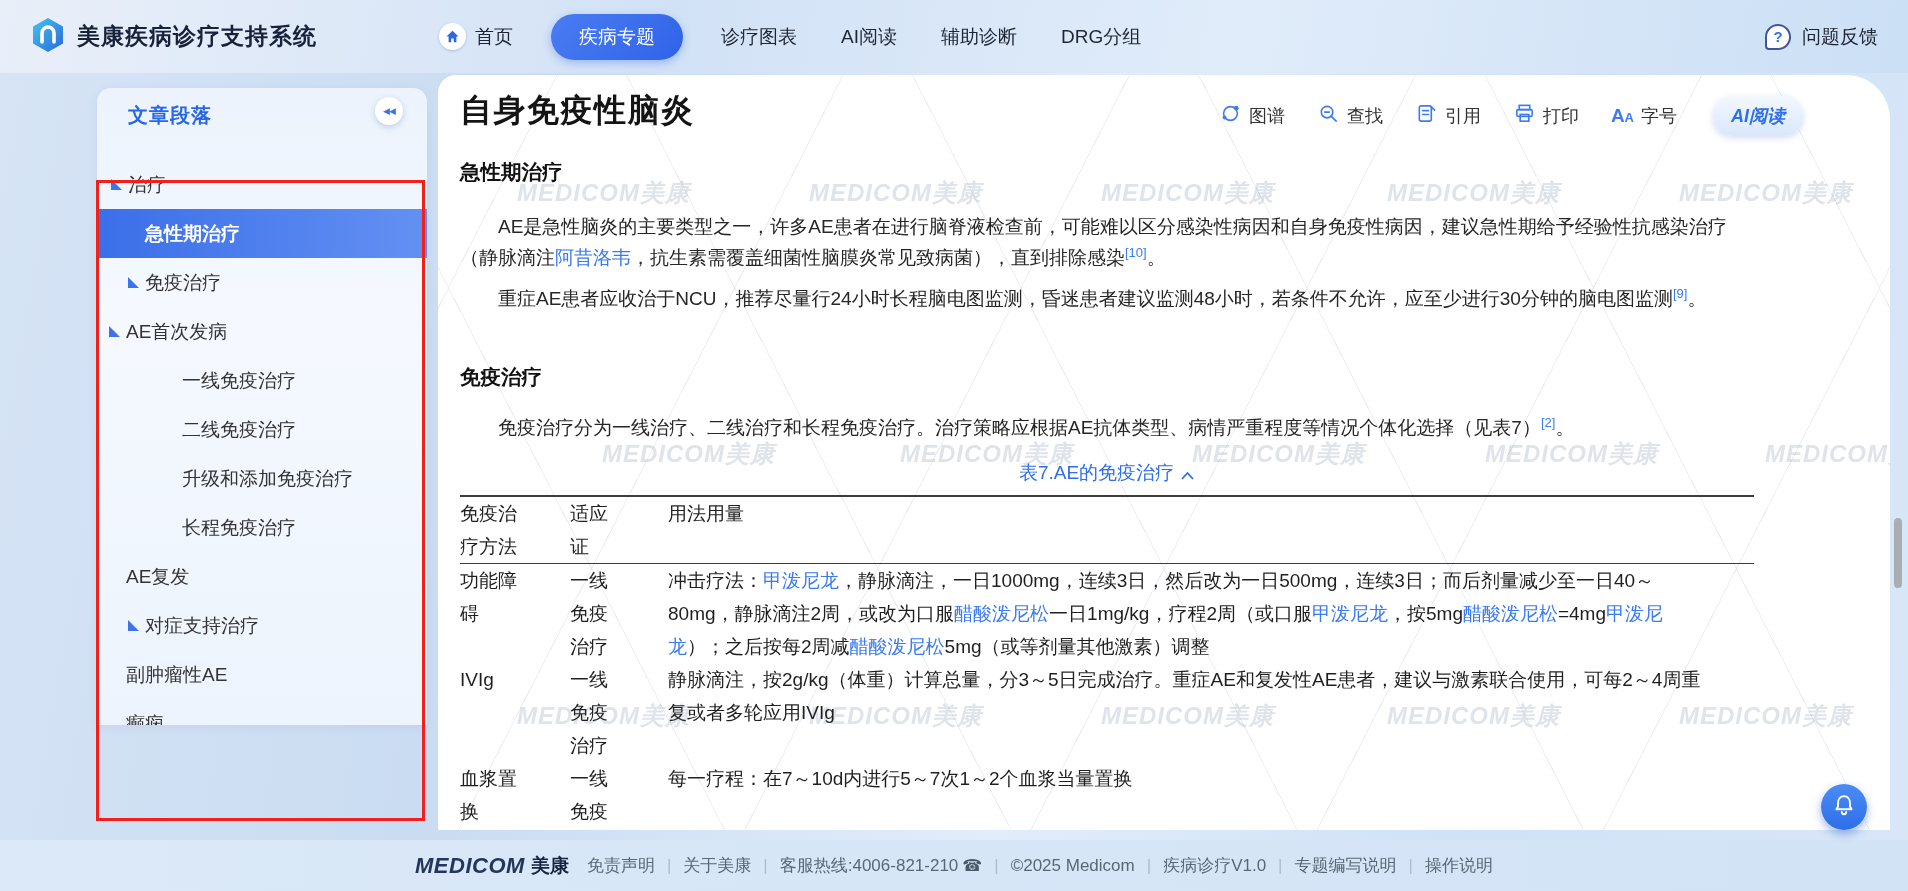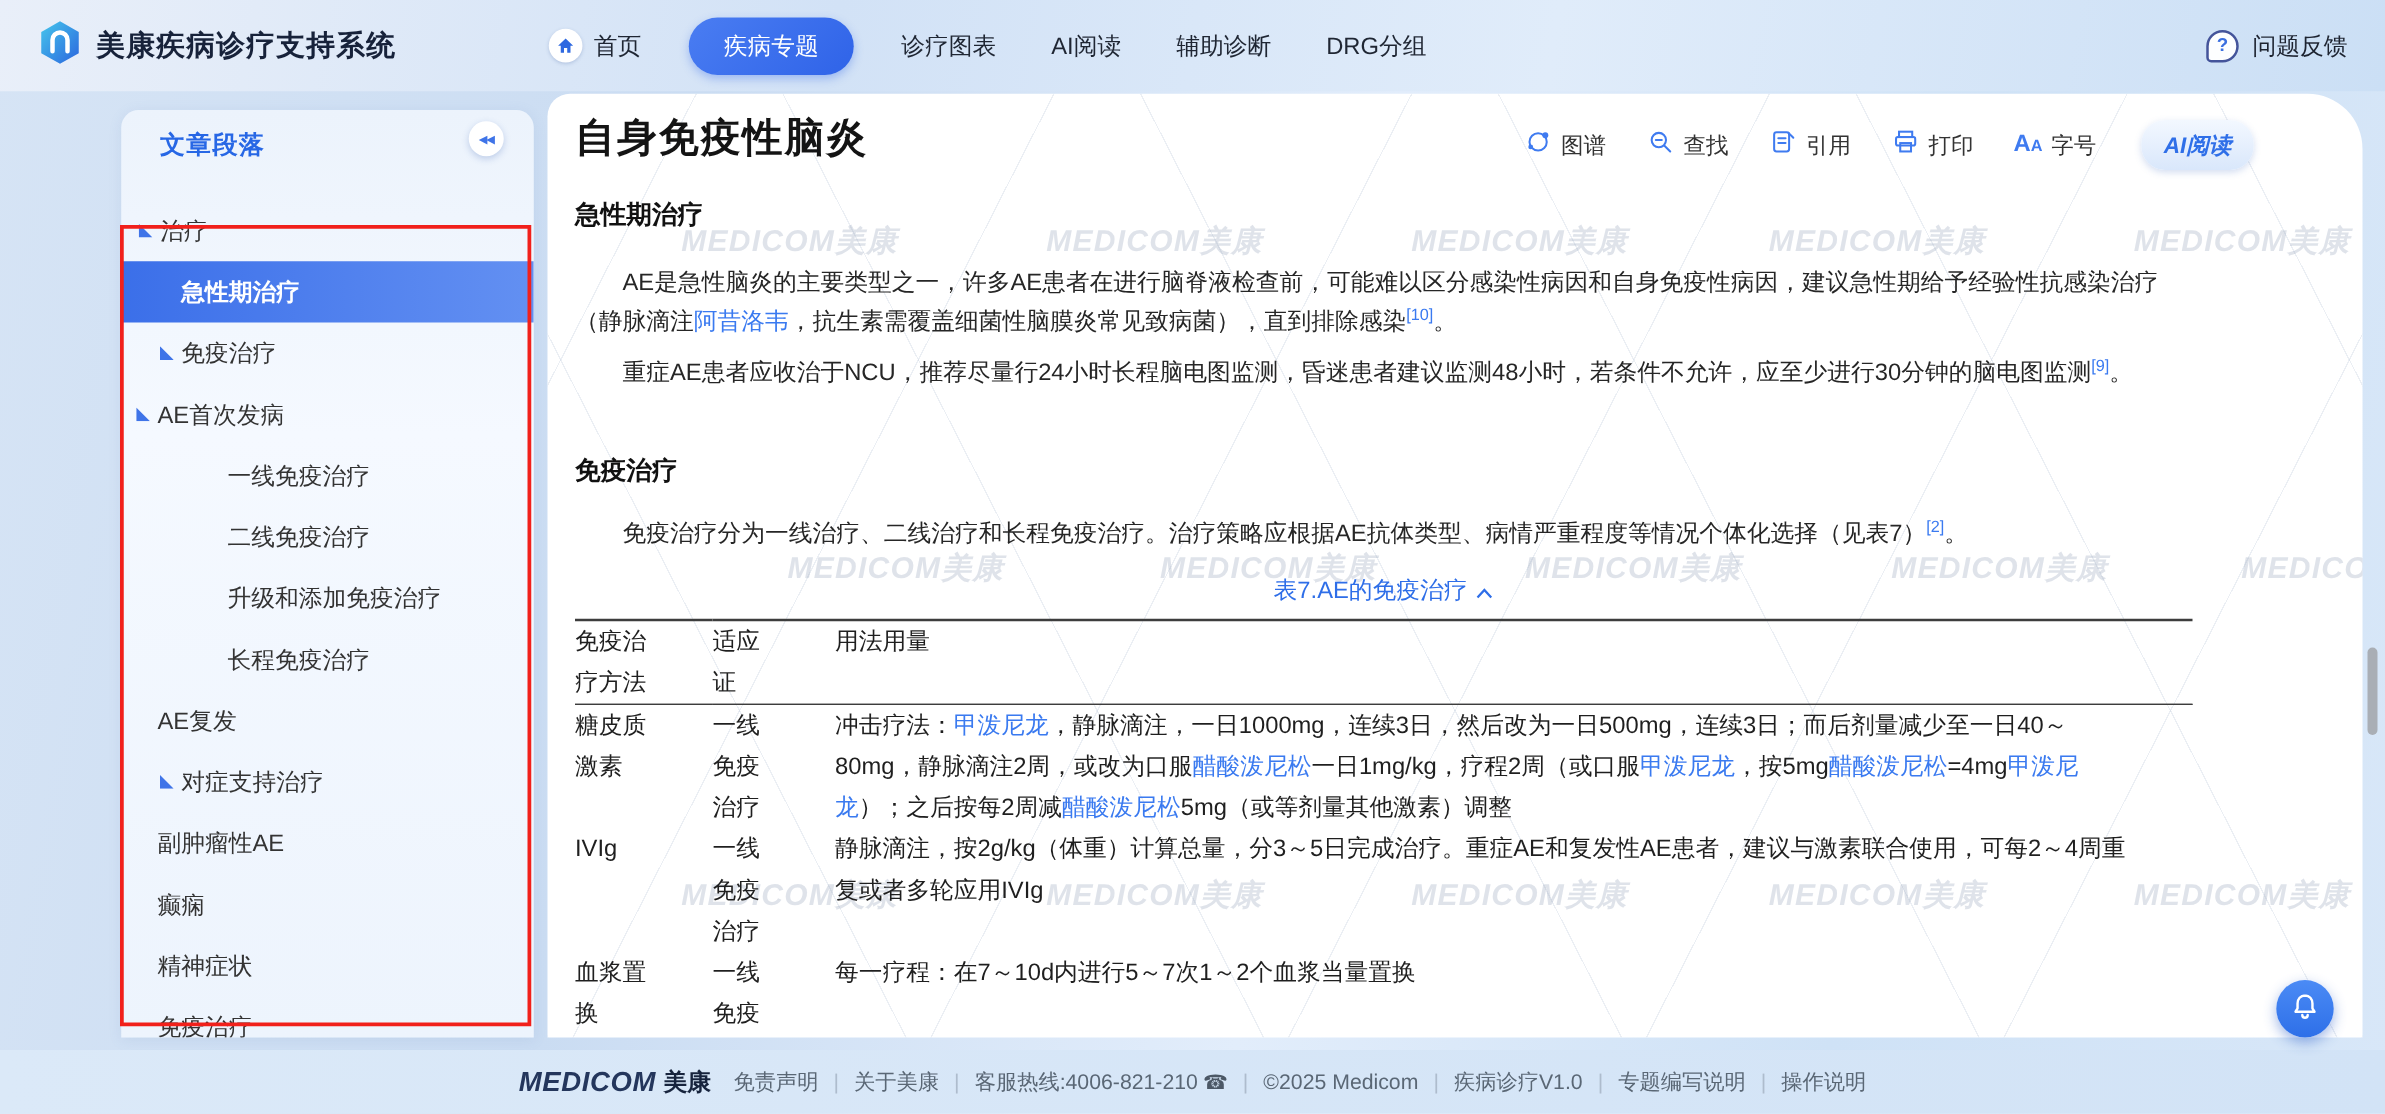--- a/index.html
+++ b/index.html
@@ -38,21 +38,21 @@
   .nav-right{ margin-left:auto; display:flex; align-items:center; gap:11px; font-size:19px; color:#1d2330; cursor:pointer; }
   .q-bubble{
     width:26px; height:26px; border:2px solid #44549a;
     border-radius:50% 50% 50% 4px; background:#fdfeff;
     display:flex; align-items:center; justify-content:center;
     color:#3a6fe0; font-weight:bold; font-size:15px;
   }
 
   
   .sidebar{
-    position:absolute; left:97px; top:88px; width:330px; height:742px;
+    position:absolute; left:97px; top:88px; width:330px; height:637px;
     border-radius:14px 14px 0 0; overflow:hidden;
     background:linear-gradient(180deg,#ecf3fc 0%,#f5f9ff 35%,#edf4fd 100%);
     box-shadow:0 2px 10px rgba(100,130,190,.12);
   }
   .sidebar-head{ position:relative; height:64px; padding:14px 0 0 31px; }
   .sidebar-title{ font-size:20px; font-weight:bold; color:#2767e5; letter-spacing:1px; }
   .collapse-btn{
     position:absolute; right:24px; top:9px; width:28px; height:28px; border-radius:50%;
     background:#fff; box-shadow:0 2px 6px rgba(60,100,180,.28);
     display:flex; align-items:center; justify-content:center;
@@ -86,21 +86,21 @@
   }
   .wm-lines{
     position:absolute; inset:0; z-index:1; pointer-events:none;
     background:
       repeating-linear-gradient(63deg, rgba(185,198,216,.28) 0 1px, transparent 1px 255px),
       repeating-linear-gradient(-63deg, rgba(185,198,216,.28) 0 1px, transparent 1px 255px);
   }
   .wm-layer{ position:absolute; inset:0; z-index:1; pointer-events:none; }
   .wm{
     position:absolute; font-size:24px; font-weight:bold; font-style:italic;
-    color:rgba(148,163,186,.30); letter-spacing:1px; white-space:nowrap;margin-left:28px;
+    color:rgba(148,163,186,.30); letter-spacing:1px; white-space:nowrap;
   }
   .article-head{
     position:relative; z-index:2; height:58px;
     display:flex; align-items:flex-start;
     padding:14px 87px 0 22px;
   }
   .article-title{ font-size:32px; font-weight:600; color:#141414; letter-spacing:1.5px; }
   .toolbar{ margin-left:auto; display:flex; align-items:center; gap:32px; margin-top:7px; }
   .tool{ display:flex; align-items:center; gap:7px; font-size:18px; color:#333; cursor:pointer; white-space:nowrap; }
   .aa-glyphs{ color:#3f7bf0; font-weight:600; }
@@ -368,21 +368,21 @@
             </th>
           <th class="c2">
               <span class="cellw">适应证</span>
             </th>
           <th><span>用法用量</span></th>
         </tr>
       </thead>
       <tbody>
           <tr>
             <td class="c1">
-              <span class="cellw">糖皮质激素</span>
+              <span class="cellw">功能障碍</span>
             </td>
             <td class="c2">
               <span class="cellw">一线免疫治疗</span>
             </td>
             <td>冲击疗法：<span class="drug-link">甲泼尼龙</span>，静脉滴注，一日1000mg，连续3日，然后改为一日500mg，连续3日；而后剂量减少至一日40～<br>80mg，静脉滴注2周，或改为口服<span class="drug-link">醋酸泼尼松</span>一日1mg/kg，疗程2周（或口服<span class="drug-link">甲泼尼龙</span>，按5mg<span class="drug-link">醋酸泼尼松</span>=4mg<span class="drug-link">甲泼尼</span><br><span class="drug-link">龙</span>）；之后按每2周减<span class="drug-link">醋酸泼尼松</span>5mg（或等剂量其他激素）调整</td>
           </tr>
           <tr>
             <td class="c1">
               <span class="cellw">IVIg</span>
             </td>

